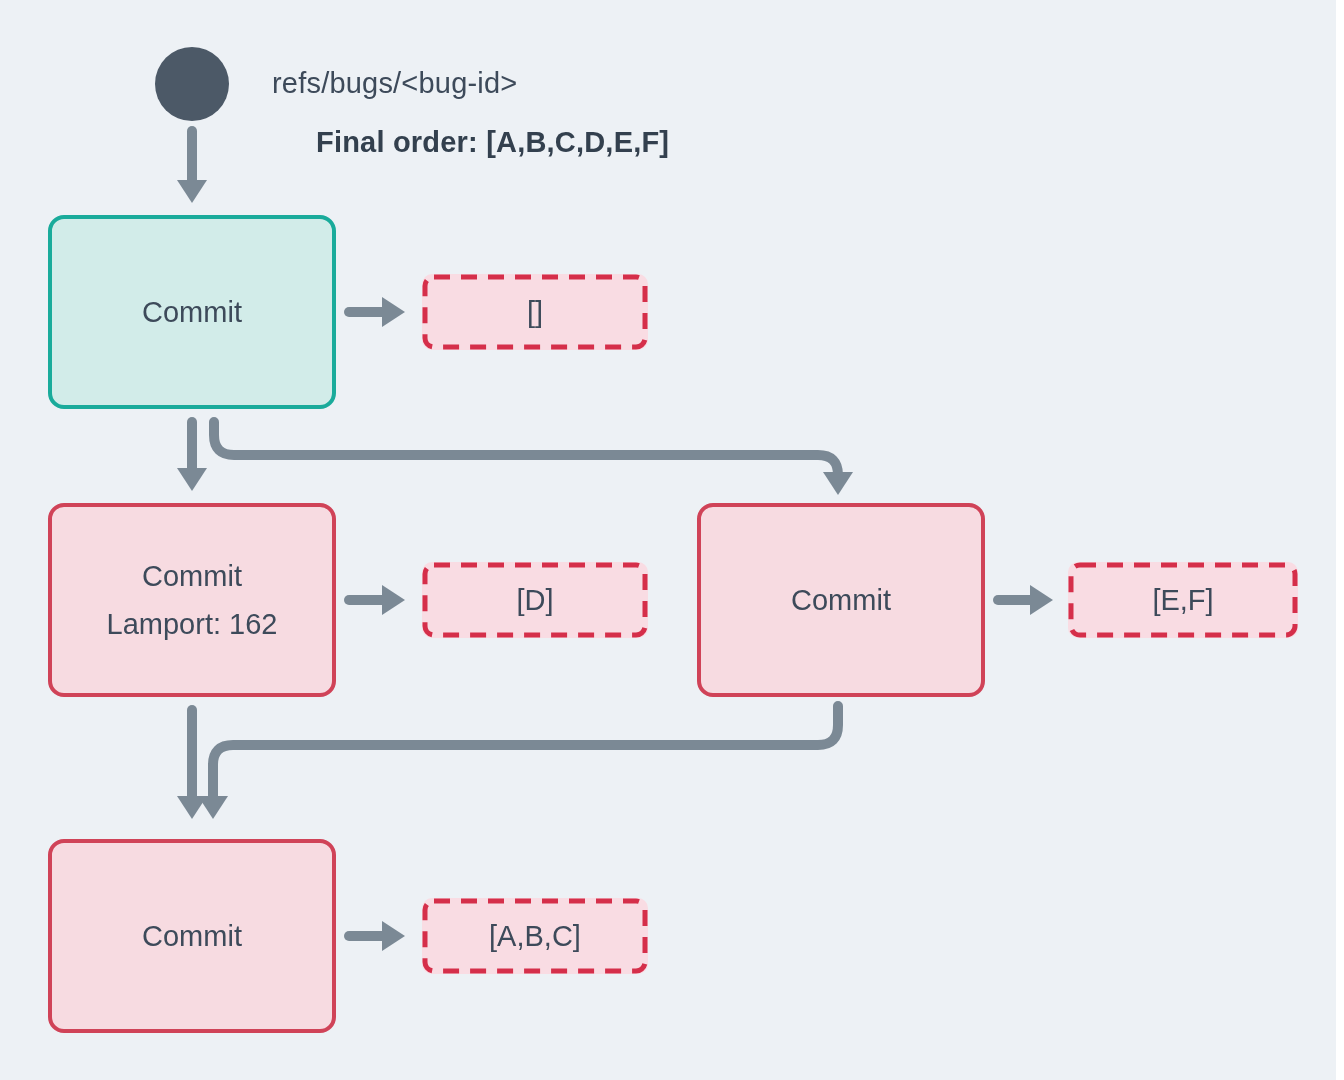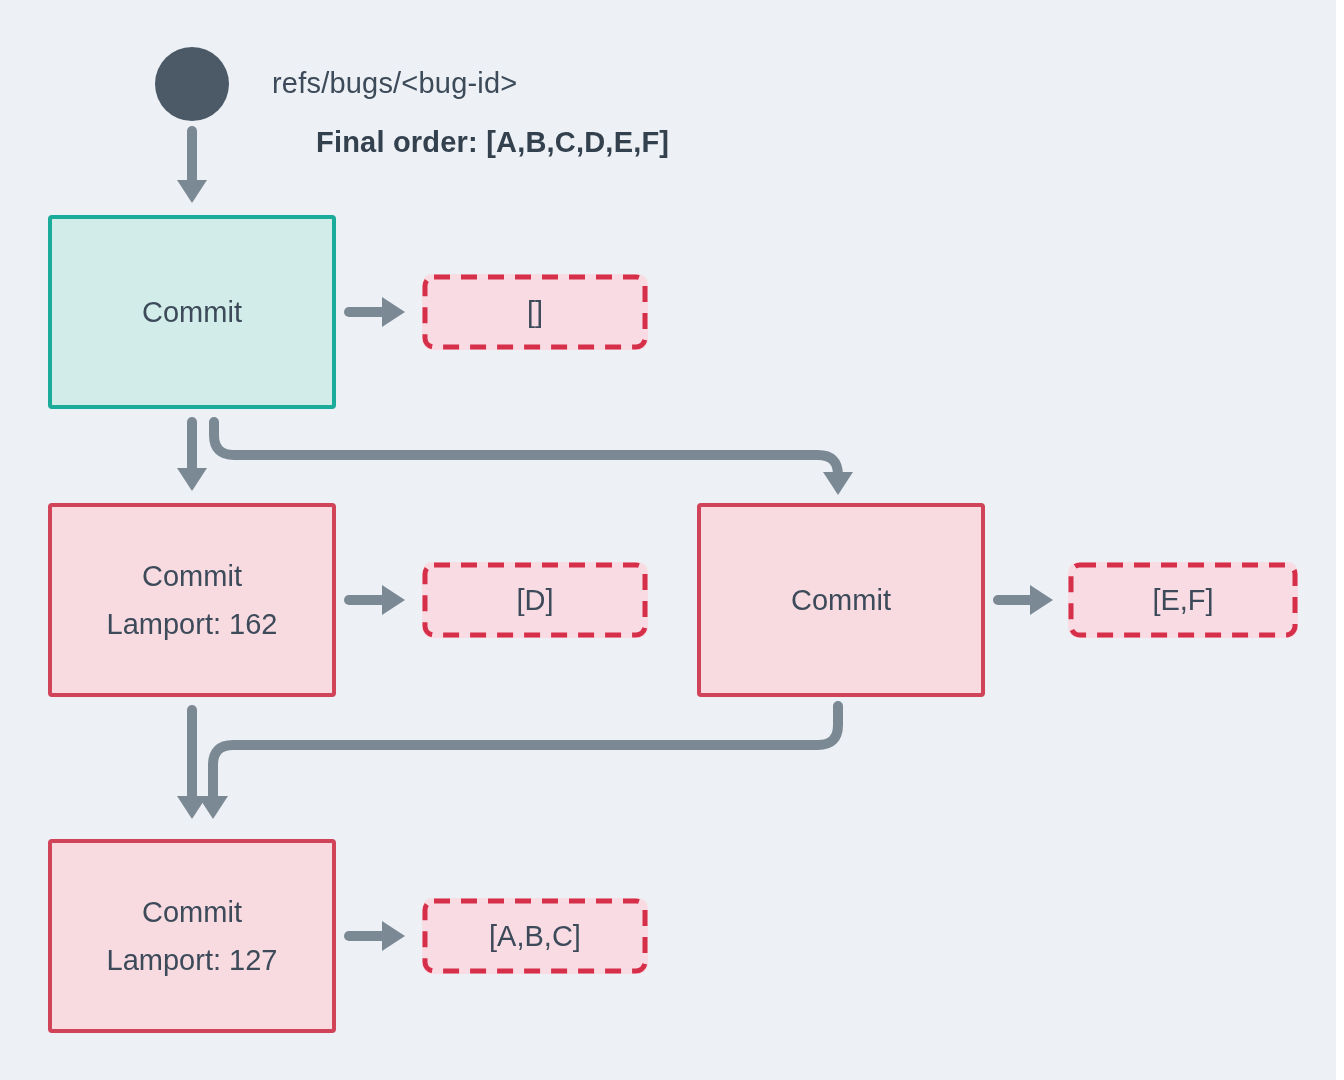--- a/index.html
+++ b/index.html
@@ -46,21 +46,21 @@
     font-size: 29px;
     font-weight: 700;
     letter-spacing: 0.2px;
     color: var(--c-node-text-bold, #33404e);
     margin-left: 44px;
   }
   .commit {
     position: absolute;
     width: 288px; height: 194px;
     box-sizing: border-box;
-    border-radius: 4px;
+    border-radius: 16px;
     display: flex;
     flex-direction: column;
     align-items: center;
     justify-content: center;
     font-size: 29px;
     line-height: 48px;
     text-align: center;
   }
   .commit.head {
     border: 4px solid var(--c-head-border, #1aab9b);
@@ -122,21 +122,20 @@
     <div>Commit</div>
     <div>Lamport: 162</div>
   </div>
 
   <div class="commit normal" style="left:697px; top:503px;">
     <div>Commit</div>
   </div>
 
   <div class="commit normal" style="left:48px; top:839px;">
     <div>Commit</div>
-    <div>Lamport: 127</div>
   </div>
 
   <div class="payload" style="left:422px; top:274px; width:226px;">
     <svg width="226" height="76" xmlns="http://www.w3.org/2000/svg">
       <rect x="3" y="3" width="220" height="70" rx="9" style="fill:none; stroke: var(--c-payload-border, #d52f4a); stroke-width:5; stroke-dasharray:16 11;"></rect>
     </svg>
     <span>[]</span>
   </div>
 
   <div class="payload" style="left:422px; top:562px; width:226px;">

